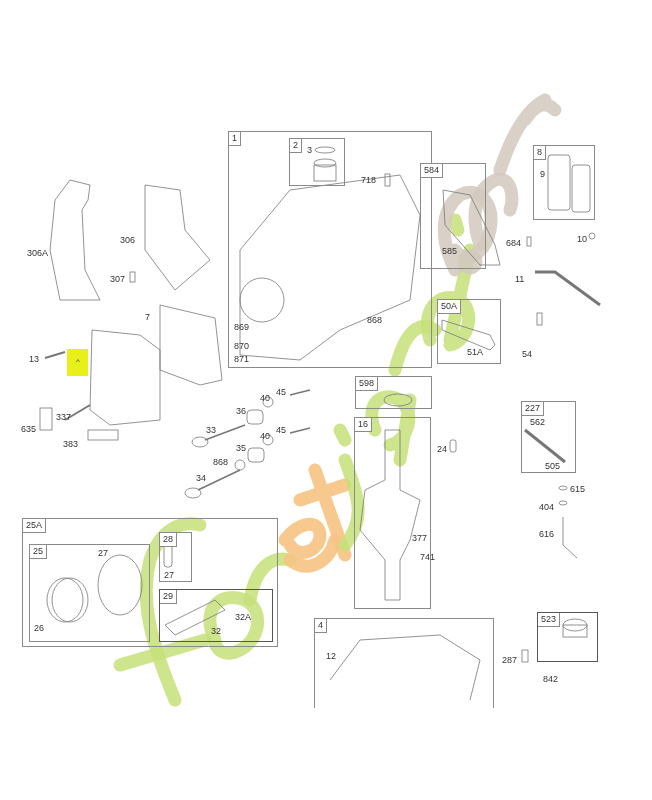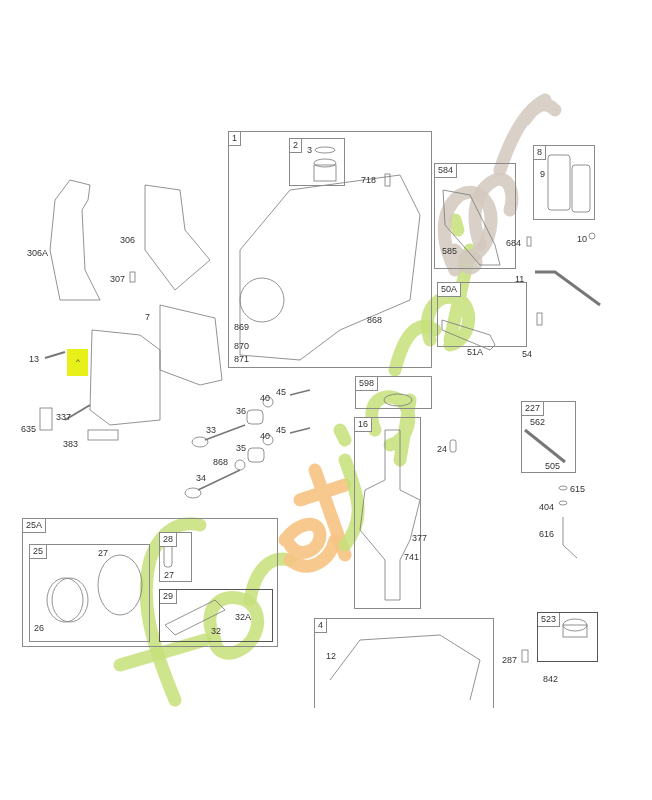--- a/index.html
+++ b/index.html
@@ -124,37 +124,37 @@
   <div class="hl" style="left:67px; top:349px; width:21px; height:27px;"></div>
   <span class="lbl" style="left:76px; top:358px; font-size:8px;">^</span>
 
   <div class="box" style="left:228px; top:131px; width:204px; height:237px;">
     <span class="tag">1</span>
   </div>
   <div class="box" style="left:289px; top:138px; width:56px; height:48px;">
     <span class="tag">2</span>
   </div>
 
-  <div class="box" style="left:434px; top:163px; width:82px; height:106px;">
+  <div class="box" style="left:420px; top:163px; width:66px; height:106px;">
     <span class="tag">584</span>
   </div>
 
   <div class="box" style="left:533px; top:145px; width:62px; height:75px;">
     <span class="tag">8</span>
   </div>
 
-  <div class="box" style="left:437px; top:282px; width:90px; height:65px;">
+  <div class="box" style="left:437px; top:299px; width:64px; height:65px;">
     <span class="tag">50A</span>
   </div>
 
   <div class="box" style="left:355px; top:376px; width:77px; height:33px;">
     <span class="tag">598</span>
   </div>
 
-  <div class="box" style="left:354px; top:417px; width:67px; height:192px;">
+  <div class="box" style="left:354px; top:417px; width:77px; height:192px;">
     <span class="tag">16</span>
   </div>
 
   <div class="box" style="left:521px; top:401px; width:55px; height:72px;">
     <span class="tag">227</span>
   </div>
 
   <div class="box" style="left:22px; top:518px; width:256px; height:129px;">
     <span class="tag">25A</span>
   </div>
@@ -205,21 +205,21 @@
   <span class="lbl" style="left:236px; top:407px;">36</span>
   <span class="lbl" style="left:206px; top:426px;">33</span>
   <span class="lbl" style="left:276px; top:426px;">45</span>
   <span class="lbl" style="left:260px; top:432px;">40</span>
   <span class="lbl" style="left:236px; top:444px;">35</span>
   <span class="lbl" style="left:213px; top:458px;">868</span>
   <span class="lbl" style="left:196px; top:474px;">34</span>
 
   <span class="lbl" style="left:437px; top:445px;">24</span>
   <span class="lbl" style="left:412px; top:534px;">377</span>
-  <span class="lbl" style="left:404px; top:553px;">741</span>
+  <span class="lbl" style="left:420px; top:553px;">741</span>
 
   <span class="lbl" style="left:530px; top:418px;">562</span>
   <span class="lbl" style="left:545px; top:462px;">505</span>
   <span class="lbl" style="left:570px; top:485px;">615</span>
   <span class="lbl" style="left:539px; top:503px;">404</span>
   <span class="lbl" style="left:539px; top:530px;">616</span>
 
   <span class="lbl" style="left:98px; top:549px;">27</span>
   <span class="lbl" style="left:34px; top:624px;">26</span>
   <span class="lbl" style="left:164px; top:571px;">27</span>

